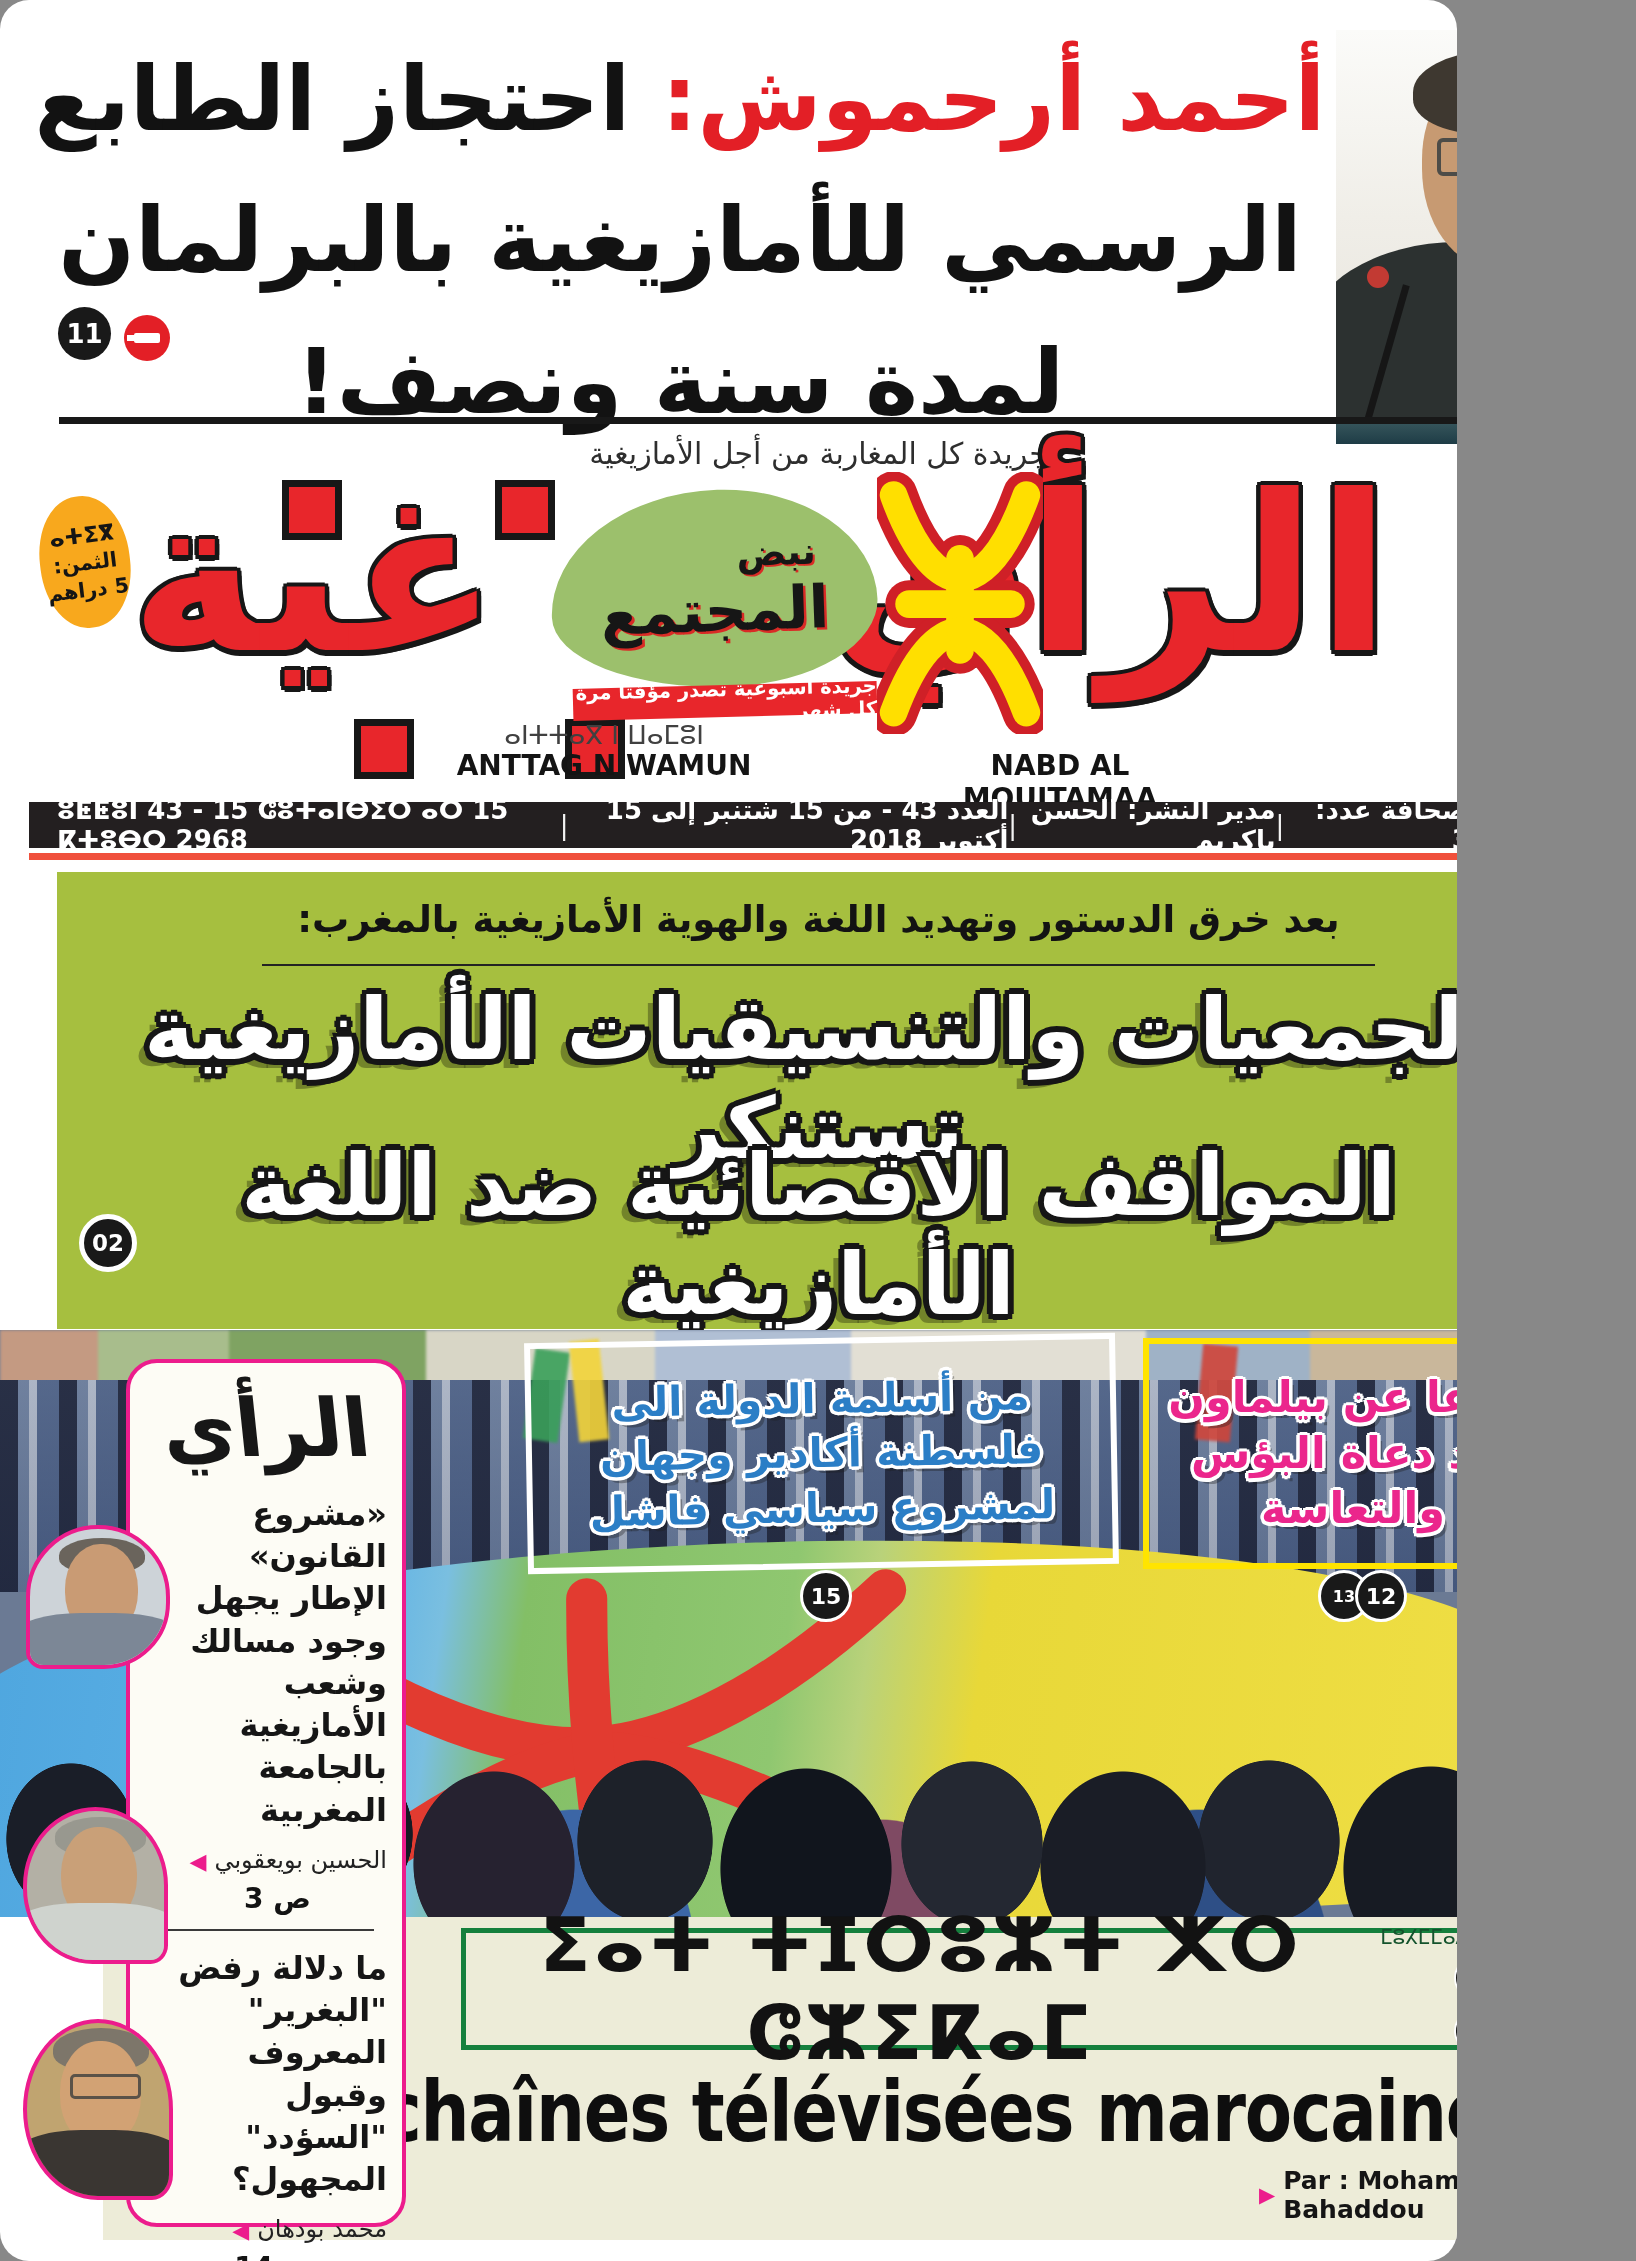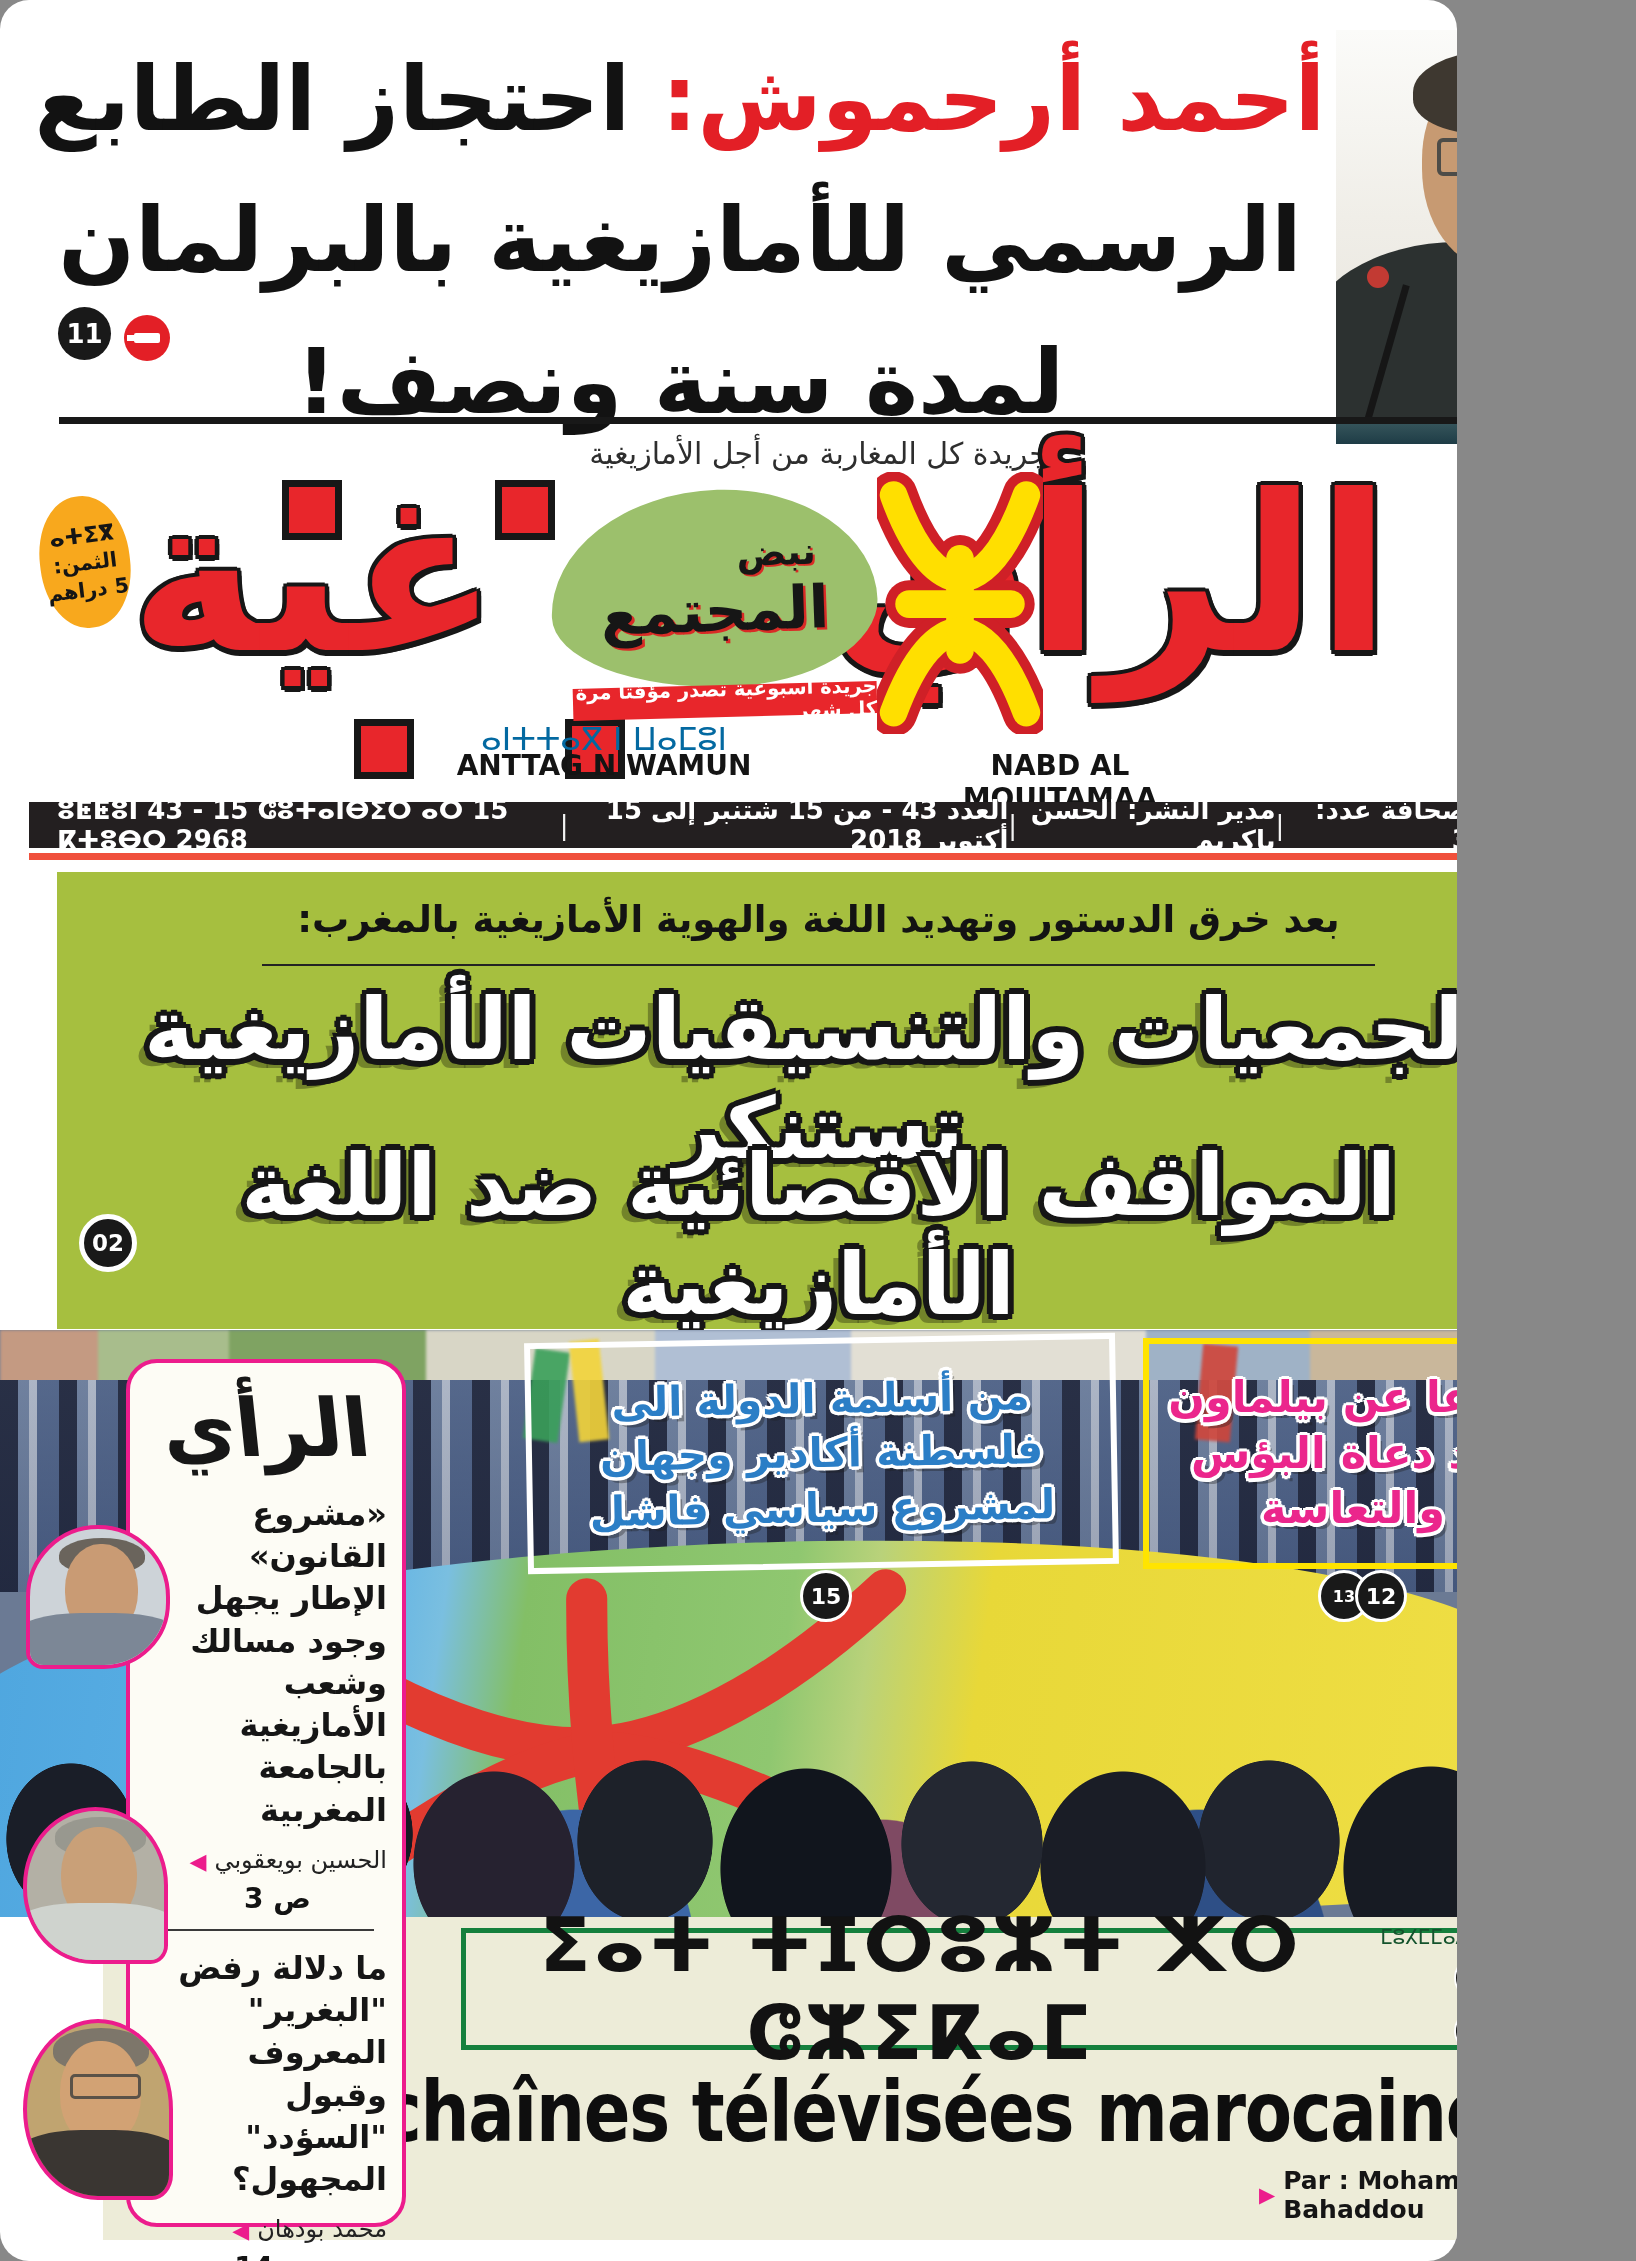--- a/index.html
+++ b/index.html
@@ -54,21 +54,21 @@
   .sq{width:46px;height:46px;background:#e8262b;border:7px solid #171717;}
   .green-blob{left:551px;top:490px;width:326px;height:197px;background:#9cc06c;
     border-radius:52% 48% 46% 54%/62% 58% 42% 38%;transform:rotate(-2deg);
     display:flex;flex-direction:column;align-items:center;justify-content:center;direction:rtl;}
   .green-blob .l1{font-size:37px;font-weight:bold;color:#161616;align-self:flex-start;margin-right:60px;
     text-shadow:2px 2px 0 #d92b26;}
   .green-blob .l2{font-size:59px;font-weight:bold;color:#161616;text-shadow:2.5px 2.5px 0 #d92b26;}
   .freq-banner{left:573px;top:685px;width:304px;height:32px;background:#e8262b;color:#fff;
     font-size:19.6px;font-weight:bold;display:flex;align-items:center;justify-content:center;
     direction:rtl;transform:rotate(-1.5deg);}
-  .tif-name{left:443px;top:720px;width:322px;text-align:center;font-size:32px;color:#0369a1;}
+  .tif-name{left:443px;top:720px;width:322px;text-align:center;font-size:26px;color:#404040;}
   .latin-name{left:443px;top:749px;width:322px;text-align:center;font-size:28px;font-weight:bold;color:#141414;}
   .nabd{left:894px;top:749px;width:332px;text-align:center;font-size:28px;font-weight:bold;color:#141414;}
   .email{left:1527px;top:486px;height:171px;font-size:22px;color:#1c1c1c;
     writing-mode:vertical-rl;transform:rotate(180deg);letter-spacing:0.5px;}
 
   
   .info-bar{left:29px;top:802px;width:1552px;height:46px;background:#231f20;color:#fff;
     display:flex;flex-direction:row-reverse;align-items:center;justify-content:space-between;
     padding:0 28px;box-sizing:border-box;font-weight:bold;font-size:26px;}
   .info-bar .ar{direction:rtl;}

